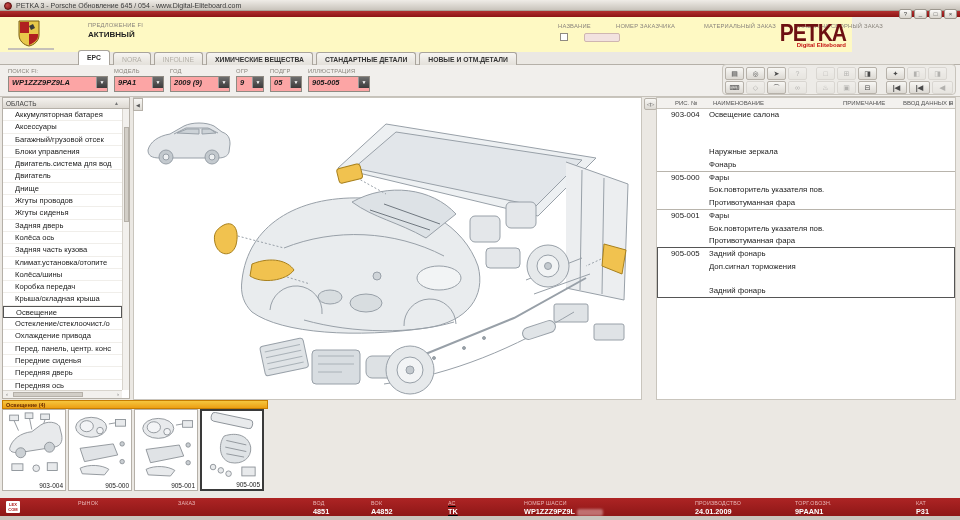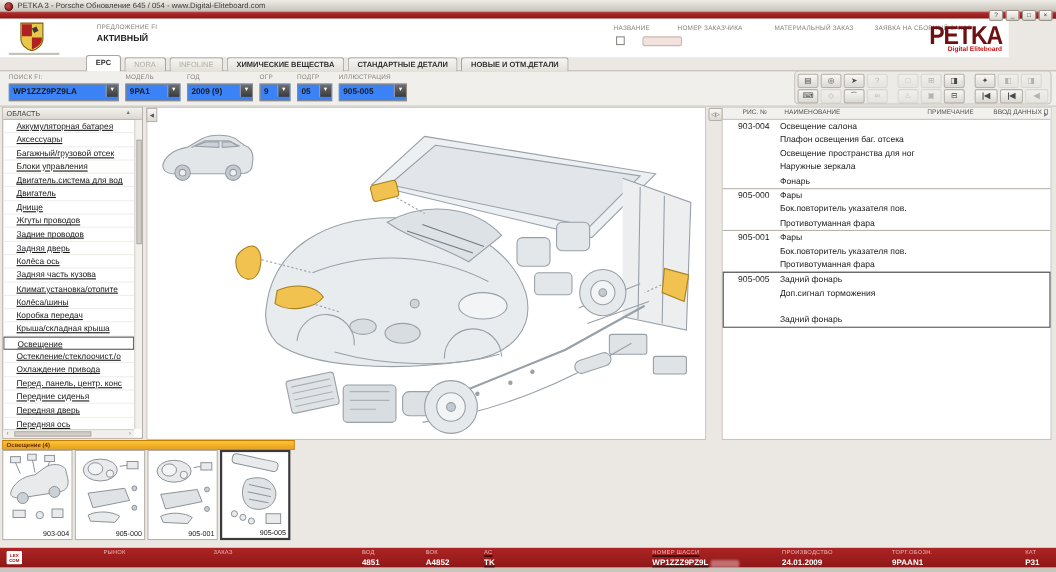--- a/index.html
+++ b/index.html
@@ -14,21 +14,21 @@
     background:radial-gradient(circle at 35% 35%, #c84a4a, #7a1414); border:1px solid #5c0e0e; }
   .title-text { position:absolute; left:16px; top:0; white-space:nowrap; }
   .winctls { position:absolute; right:3px; top:9px; display:flex; gap:2px; z-index:5; }
   .wbtn { width:13px; height:10px; font-size:6px; line-height:8px; text-align:center; color:#444;
     border:1px solid #9c978e; border-radius:2px; background:linear-gradient(#fbfaf8,#d9d5cd); }
 
   .redband { position:absolute; left:0; top:11px; width:960px; height:6px;
     background:linear-gradient(#b23030,#8c1414); }
 
   
-  .header { position:absolute; left:0; top:17px; width:917px; height:35px; background:#ffffff; }
+  .header { position:absolute; left:0; top:17px; width:852px; height:35px; background:#fef9c3; }
   .crest { position:absolute; left:18px; top:3px; }
   .crest-caption { position:absolute; left:8px; top:31px; width:46px; height:2px; background:#c6c1b8; }
   .offer { position:absolute; left:88px; top:5px; }
   .flabel-sm { font-size:5.8px; color:#8a857d; letter-spacing:.2px; white-space:nowrap; }
   .offer-val { font-size:8px; font-weight:bold; color:#222; margin-top:2px; }
   .hlabel { position:absolute; top:6px; font-size:5.8px; color:#8a857d; letter-spacing:.2px; white-space:nowrap; }
   .hcheck { position:absolute; left:560px; top:16px; width:8px; height:8px; background:#fff; border:1px solid #8f8a82; }
   .hpink { position:absolute; left:584px; top:16px; width:36px; height:9px; background:#f2e2df; border:1px solid #cfb6b1; border-radius:2px; }
   .brand { position:absolute; right:6px; top:6px; width:110px; text-align:right; }
   .brand-word { font-size:21px; font-weight:900; color:#6d1012; letter-spacing:-1px; line-height:18px; transform:scaleY(1.12); transform-origin:top right; }
@@ -39,21 +39,21 @@
   .tabbar { position:absolute; left:78px; top:51px; height:14px; display:flex; align-items:flex-end; z-index:2; }
   .tab { font-size:6.8px; font-weight:bold; color:#333; padding:3px 8px 2px;
     border:1px solid #a9a49c; border-bottom:none; border-radius:3px 3px 0 0;
     background:linear-gradient(#f7f5f2,#e3e0da); margin-right:3px; white-space:nowrap; }
   .tab.active { background:#fff; padding-bottom:4px; }
   .tab.disabled { color:#b3afa7; font-weight:normal; }
 
   
   .fields { position:absolute; left:0; top:65px; width:960px; height:32px; background:#f1efec; border-bottom:1px solid #c6c2ba; }
   .field { position:absolute; top:3px; }
-  .combo { display:flex; height:16px; border:1px solid #8f8a82; background:#3b82f6; margin-top:2px; }
+  .combo { display:flex; height:16px; border:1px solid #8f8a82; background:#fca5a5; margin-top:2px;font-style:italic; }
   .cval { flex:1; font-size:7.5px; font-weight:600; color:#1a1a1a; line-height:11px; padding:0 3px; white-space:nowrap; overflow:hidden; }
   .cbtn { width:11px; height:11px; background:linear-gradient(#6e6e6e,#3a3a3a); color:#fff; font-size:5px; line-height:11px; text-align:center; border-left:1px solid #999; }
   .f0{left:8px;width:100px;} .f1{left:114px;width:50px;} .f2{left:170px;width:60px;}
   .f3{left:236px;width:28px;} .f4{left:270px;width:32px;} .f5{left:308px;width:62px;}
 
   
   .toolbar { position:absolute; left:722px; top:64px; width:234px; height:31px;
     border:1px solid #c8c4bc; border-radius:4px; background:#edebe7; padding:1px 2px; }
   .tbrow { display:flex; gap:2px; margin-top:1px; }
   .tb { width:19px; height:13px; font-size:7px; line-height:11px; text-align:center; color:#4a4a4a;
@@ -62,21 +62,21 @@
   .tb.nav { width:21px; font-weight:bold; }
   .gsep { margin-left:7px; }
 
   
   .sidebar { position:absolute; left:2px; top:97px; width:128px; height:302px; background:#fff; border:1px solid #b5b0a8; }
   .sb-head { height:11px; line-height:11px; font-size:6.5px; color:#444; padding-left:3px;
     background:linear-gradient(#f4f2ee,#ddd9d2); border-bottom:1px solid #b5b0a8; position:relative; }
   .sb-sort { position:absolute; right:10px; top:0; font-size:5px; color:#777; }
   .sb-list { position:absolute; left:0; top:11px; right:7px; bottom:8px; overflow:hidden; }
   .li { height:12.3px; line-height:12.3px; font-size:7.6px; padding-left:12px; color:#1a1a1a;
-    border-bottom:1px solid #f0eeea; white-space:nowrap; overflow:hidden;text-decoration:underline; }
+    border-bottom:1px solid #f0eeea; white-space:nowrap; overflow:hidden; }
   .li.sel { border:1px solid #555; }
   .vscroll { position:absolute; right:0; top:11px; bottom:8px; width:7px; background:#f2f0ed; border-left:1px solid #d8d4cd; }
   .vthumb { position:absolute; left:1px; top:18px; width:5px; height:95px; background:#d2cec7; border:1px solid #b5b0a8; }
   .hscroll { position:absolute; left:0; right:7px; bottom:0; height:8px; background:#f2f0ed; border-top:1px solid #d8d4cd; font-size:6px; line-height:7px; color:#777; }
   .harrow { position:absolute; top:0; width:8px; text-align:center; }
   .hthumb { position:absolute; left:10px; top:1px; width:70px; height:5px; background:#d2cec7; border:1px solid #b5b0a8; }
 
   .collapse-btn { position:absolute; left:133px; top:98px; width:10px; height:13px; font-size:5px; line-height:12px;
     text-align:center; color:#555; border:1px solid #b6b1a9; background:linear-gradient(#f8f7f4,#dcd9d3); z-index:3; }
   .split-btn { position:absolute; left:644px; top:98px; width:13px; height:12px; font-size:5px; line-height:11px;
@@ -105,21 +105,21 @@
     font-size:5.5px; font-weight:bold; color:#6b2d00; line-height:8px; padding-left:3px; }
   .thumbs { position:absolute; left:2px; top:409px; width:268px; height:83px; display:flex; gap:2px; }
   .thumb { position:relative; width:64px; height:82px; background:#fff; border:1px solid #b5b0a8; }
   .thumb.sel { border:2px solid #3a3a3a; }
   .thumb-label { position:absolute; right:2px; bottom:1px; font-size:6.5px; color:#222; background:#fff; }
 
   
   .statusbar { position:absolute; left:0; top:498px; width:960px; height:18px; background:linear-gradient(#ad2424,#8e1717); }
   .lexcom { position:absolute; left:6px; top:3px; width:14px; height:12px; background:#fff; border-radius:1px;
     font-size:4px; font-weight:bold; color:#a11; line-height:5px; text-align:center; padding-top:1px; }
-  .sbi { position:absolute; top:2px;margin-left:16px; }
+  .sbi { position:absolute; top:2px; }
   .sblab { font-size:5.3px; color:#e9b6b6; letter-spacing:.2px; white-space:nowrap; }
   .sbval { font-size:7.3px; font-weight:bold; color:#fff; margin-top:1px; white-space:nowrap; }
   .blurchip { display:inline-block; width:26px; height:7px; background:#cf8d8d; border-radius:2px; margin-left:2px; opacity:.75; filter:blur(1px); vertical-align:middle; }
   .bottomstrip { position:absolute; left:0; top:516px; width:960px; height:4px; background:#cac5be; }
 </style>
 </head>
 <body>
 
 <div class="app">
 
@@ -248,21 +248,21 @@
     </div>
     <div class="sb-list">
         <div class="li">Аккумуляторная батарея</div>
         <div class="li">Аксессуары</div>
         <div class="li">Багажный/грузовой отсек</div>
         <div class="li">Блоки управления</div>
         <div class="li">Двигатель.система для вод</div>
         <div class="li">Двигатель</div>
         <div class="li">Днище</div>
         <div class="li">Жгуты проводов</div>
-        <div class="li">Задние проводов</div>
+        <div class="li">Жгуты сиденья</div>
         <div class="li">Задняя дверь</div>
         <div class="li">Колёса ось</div>
         <div class="li">Задняя часть кузова</div>
         <div class="li">Климат.установка/отопите</div>
         <div class="li">Колёса/шины</div>
         <div class="li">Коробка передач</div>
         <div class="li">Крыша/складная крыша</div>
         <div class="li sel">Освещение</div>
         <div class="li">Остекление/стеклоочист./о</div>
         <div class="li">Охлаждение привода</div>
@@ -367,25 +367,23 @@
         <span class="thc thc3">ВВОД ДАННЫХ ПО М</span>
       </div>
     <div class="tbody">
         <div class="tgroup">
           <div class="trow">
             <span class="tfig">903-004</span>
             <span class="tname">Освещение салона</span>
           </div>
           <div class="trow">
             <span class="tfig"></span>
-            <span class="tname">Плафон освещения баг. отсека</span>
-          </div>
-          <div class="trow">
-            <span class="tfig"></span>
-            <span class="tname">Освещение пространства для ног</span>
+          </div>
+          <div class="trow">
+            <span class="tfig"></span>
           </div>
           <div class="trow">
             <span class="tfig"></span>
             <span class="tname">Наружные зеркала</span>
           </div>
           <div class="trow">
             <span class="tfig"></span>
             <span class="tname">Фонарь</span>
           </div>
         </div>
@@ -520,25 +518,25 @@
         <div class="sbval"></div>
       </div>
       <div class="sbi" style="left: 313px;">
         <div class="sblab">ВОД</div>
         <div class="sbval">4851</div>
       </div>
       <div class="sbi" style="left: 371px;">
         <div class="sblab">ВОК</div>
         <div class="sbval">A4852</div>
       </div>
-      <div class="sbi" style="left: 424px; text-decoration: underline;">
+      <div class="sbi" style="left: 448px; text-decoration: underline;">
         <div class="sblab">АС</div>
         <div class="sbval">TK</div>
       </div>
-      <div class="sbi" style="left: 577px; text-decoration: underline;">
+      <div class="sbi" style="left: 524px;">
         <div class="sblab">НОМЕР ШАССИ</div>
         <div class="sbval">WP1ZZZ9PZ9L<span class="blurchip"></span></div>
       </div>
       <div class="sbi" style="left: 695px;">
         <div class="sblab">ПРОИЗВОДСТВО</div>
         <div class="sbval">24.01.2009</div>
       </div>
       <div class="sbi" style="left: 795px;">
         <div class="sblab">ТОРГ.ОБОЗН.</div>
         <div class="sbval">9PAAN1</div>

